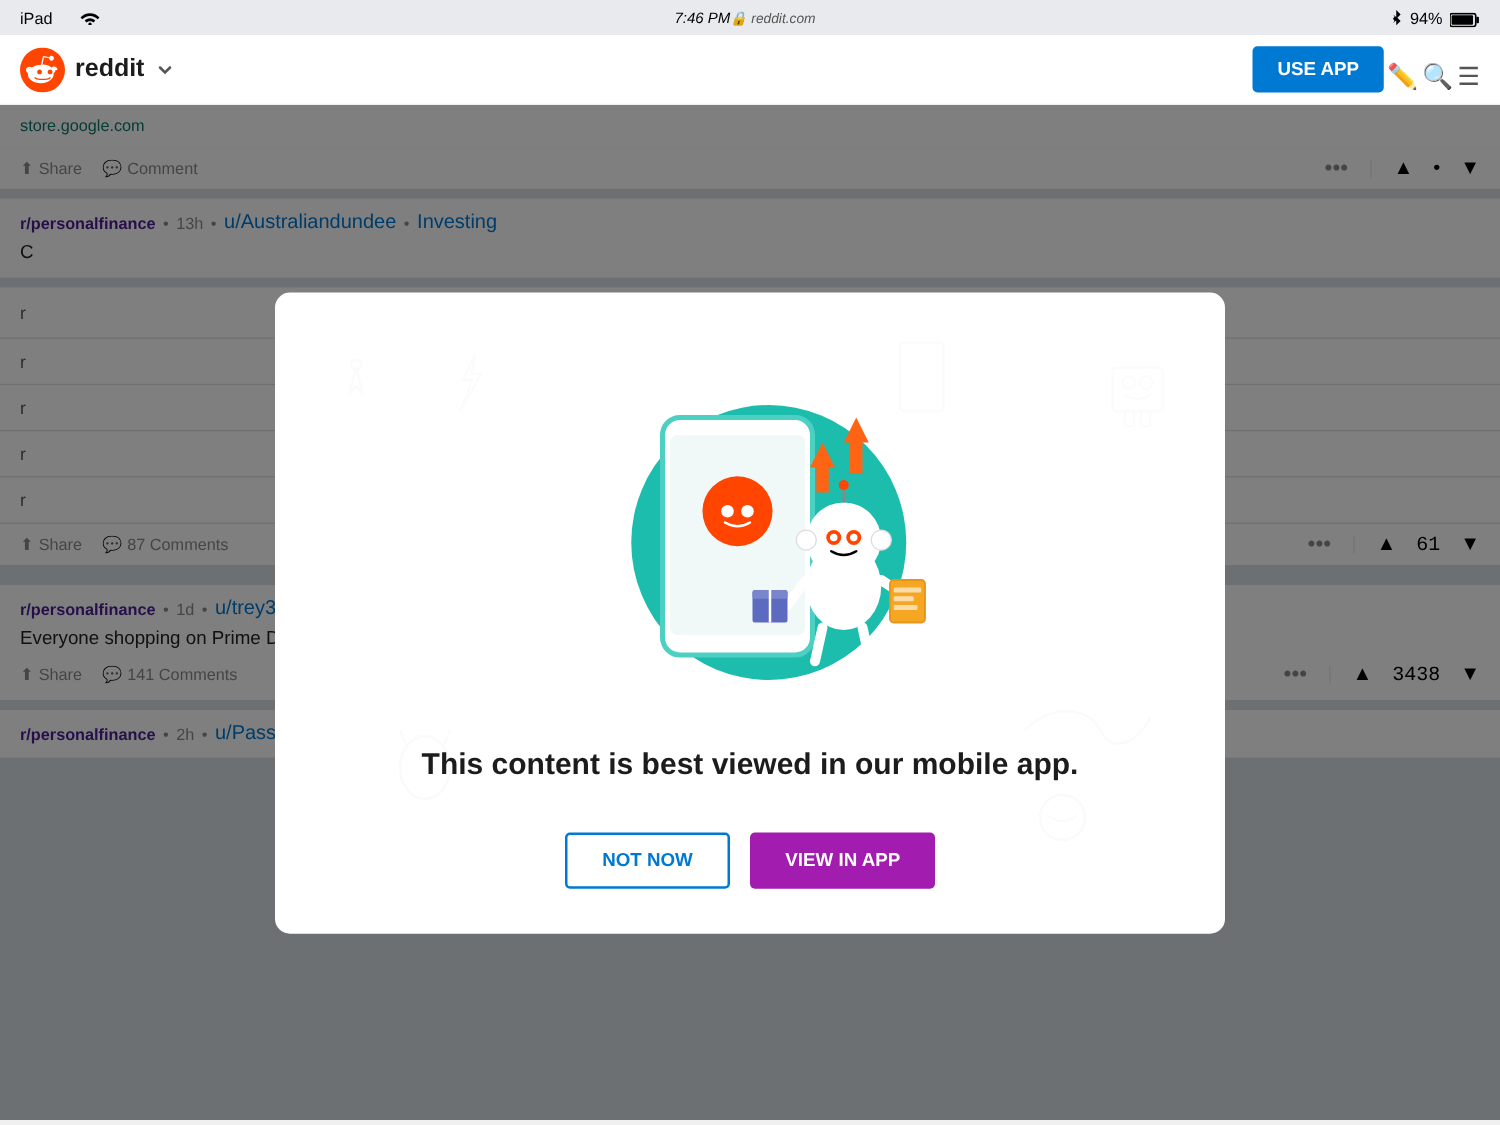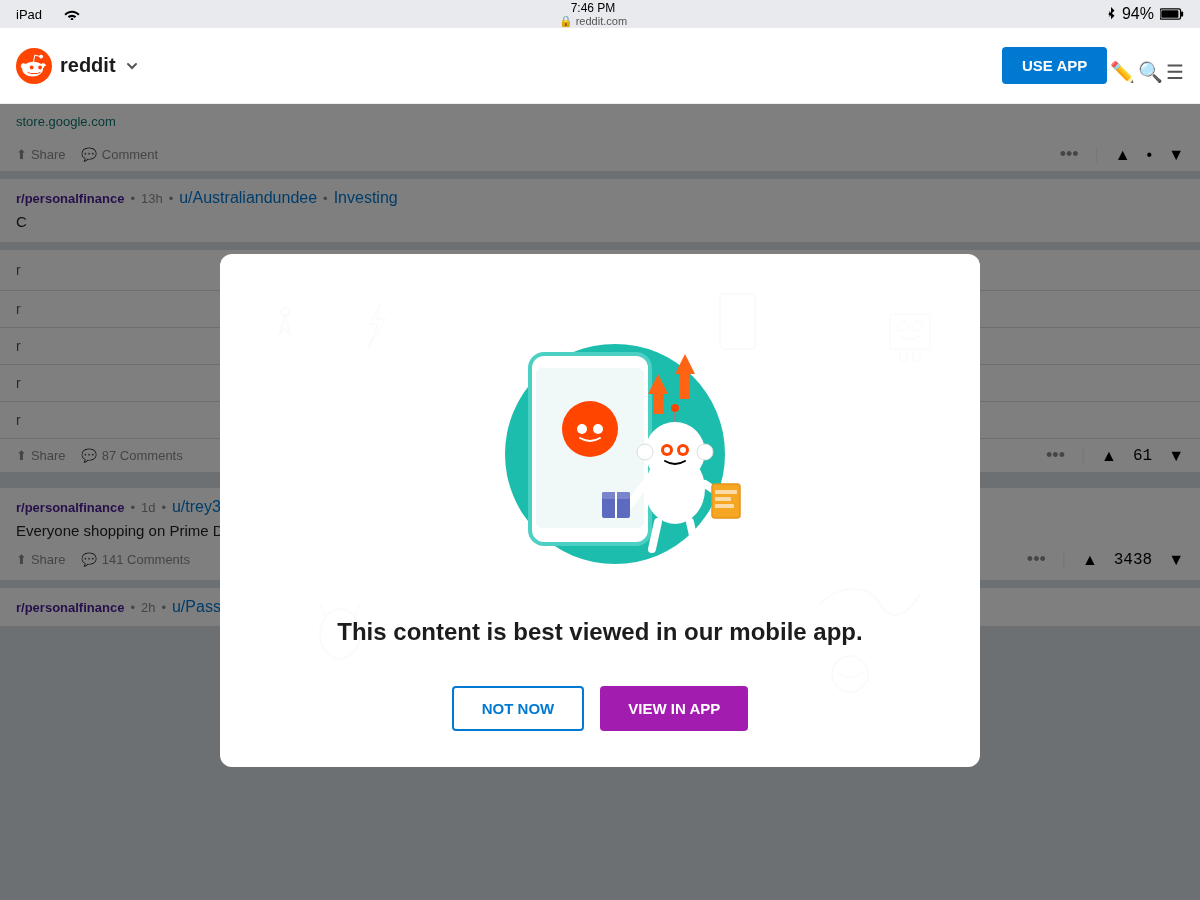--- a/index.html
+++ b/index.html
@@ -19,35 +19,36 @@
       display: flex;
       align-items: center;
       justify-content: space-between;
       padding: 0 16px;
       font-size: 13px;
       font-weight: 500;
       color: #000;
     }
     .status-bar-center {
       display: flex;
-      flex-direction: column;
+      flex-direction: row;
       align-items: center;
       font-size: 12px;
+      font-style: italic;
     }
     .status-bar-right {
       display: flex;
-      align-items: center;
+      align-items: flex-end;
       gap: 6px;
-      font-size: 16px;
+      font-size: 13px;
     }
 
     
     .reddit-header {
       background: #fff;
-      height: 76px;
+      height: 56px;
       display: flex;
       align-items: center;
       padding: 0 16px;
       border-bottom: 1px solid #edeff1;
       justify-content: space-between;
     }
     .reddit-logo {
       display: flex;
       align-items: center;
       gap: 8px;

